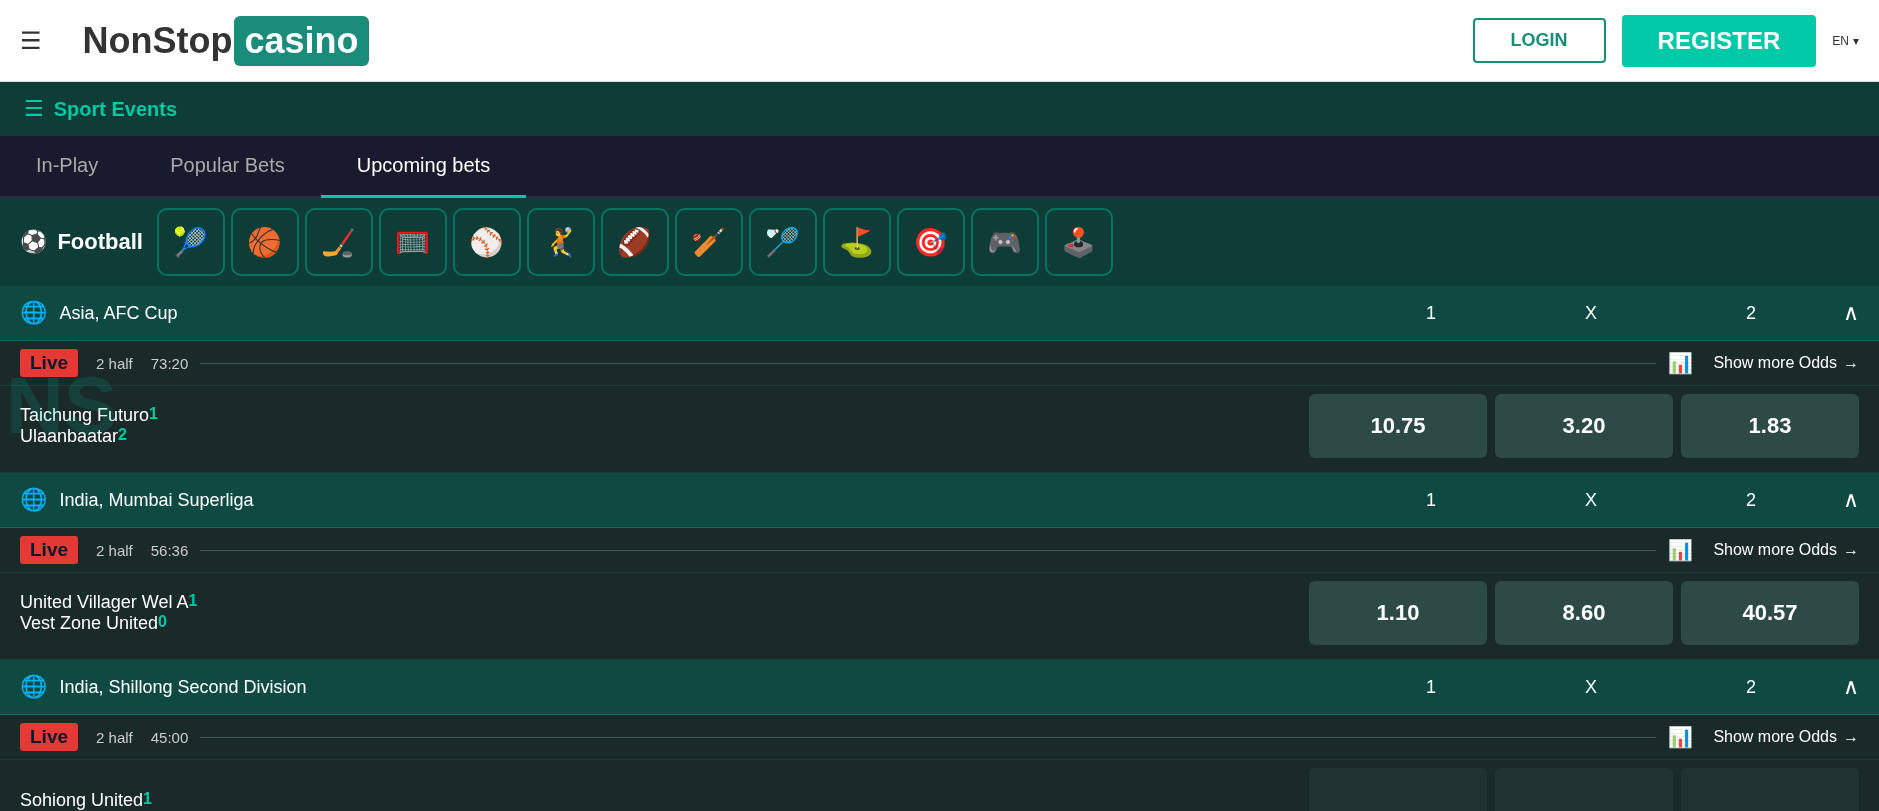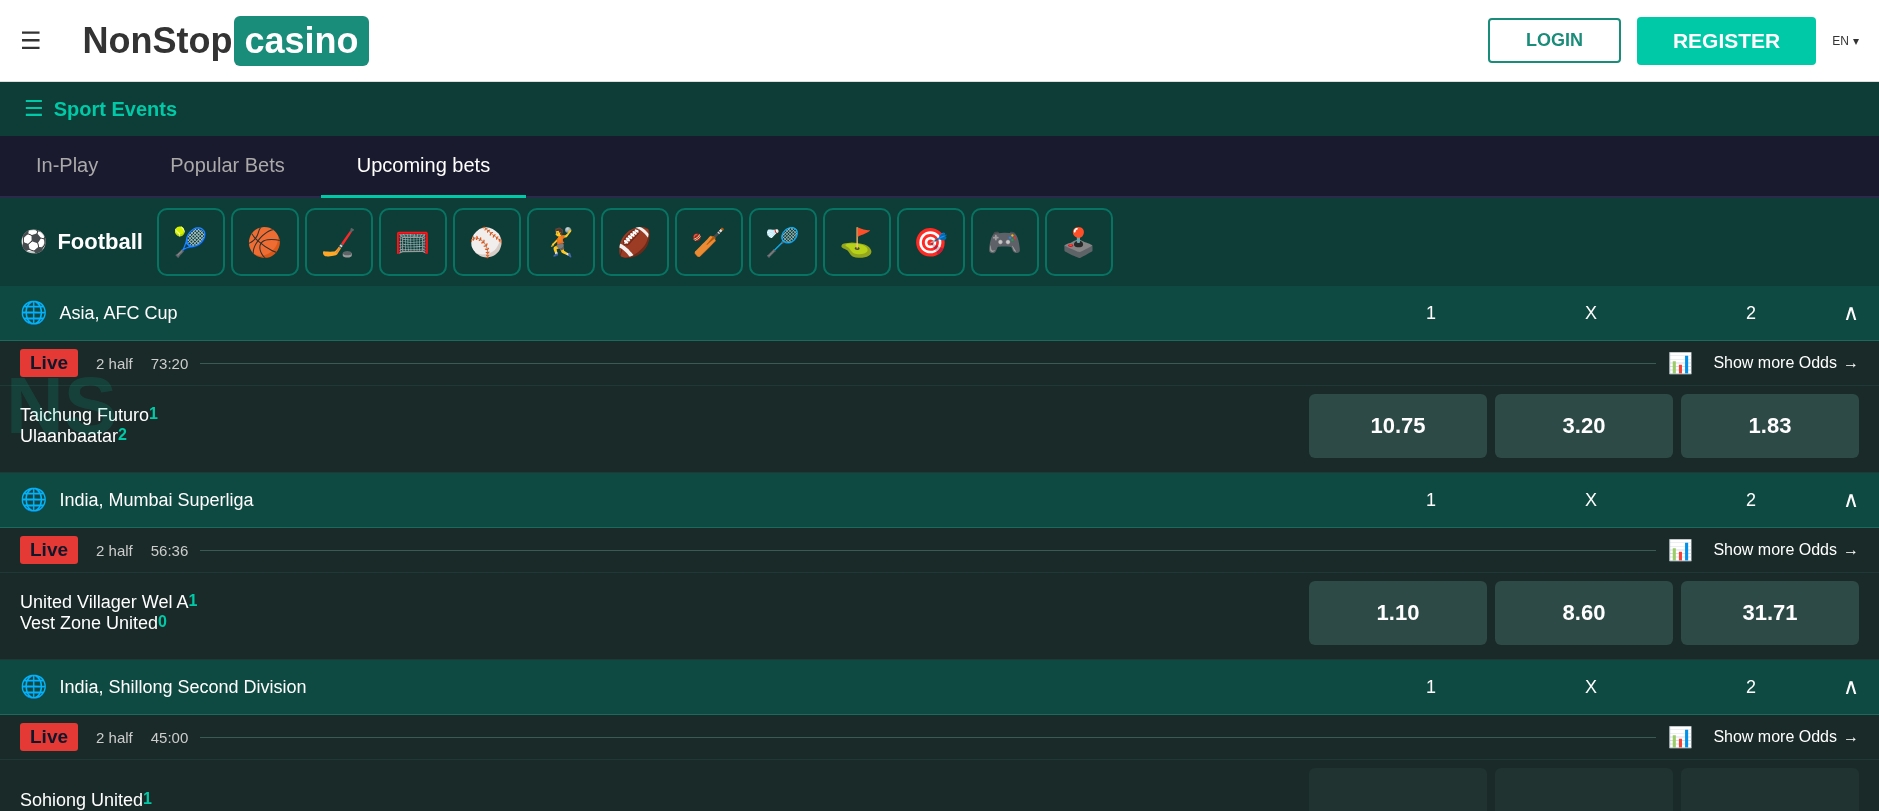--- a/index.html
+++ b/index.html
@@ -28,21 +28,21 @@
       font-size: 18px;
       font-weight: bold;
       border-radius: 4px;
       cursor: pointer;
     }
     .btn-register {
       background: #00c9a7;
       color: #fff;
       border: none;
       padding: 12px 36px;
-      font-size: 21px;
+      font-size: 24px;
       font-weight: bold;
       border-radius: 4px;
       cursor: pointer;
     }
     .lang-select { font-size: 12px; color: #333; cursor: pointer; display: flex; align-items: center; gap: 4px; }
 
     
     .sport-events-bar {
       background: #0d3d36;
       padding: 14px 24px;
@@ -315,21 +315,21 @@
       <span class="team-score">1</span>
     </div>
     <div class="team-line">
       <span class="team-name">Vest Zone United</span>
       <span class="team-score">0</span>
     </div>
   </div>
   <div class="odds-cols">
     <button class="odds-btn">1.10</button>
     <button class="odds-btn">8.60</button>
-    <button class="odds-btn">31.71</button>
+    <button class="odds-btn">40.57</button>
   </div>
 </div>
 
 <div class="league-row">
   <span class="league-icon">🌐</span>
   <span class="league-name">India, Shillong Second Division</span>
   <div class="col-headers">
     <div class="col-header">1</div>
     <div class="col-header">X</div>
     <div class="col-header">2</div>

